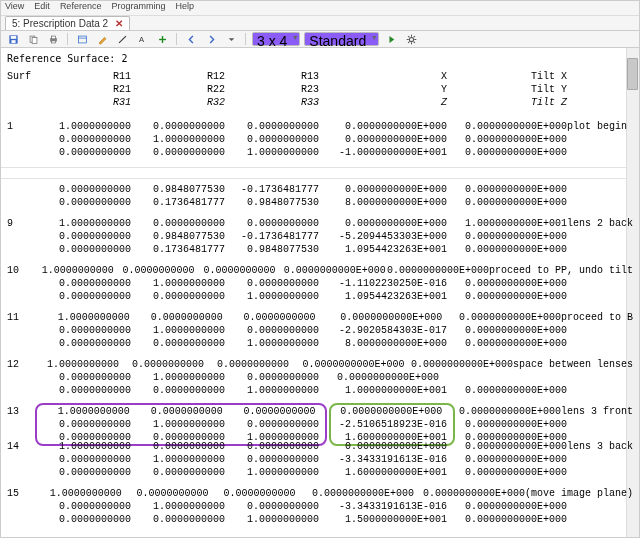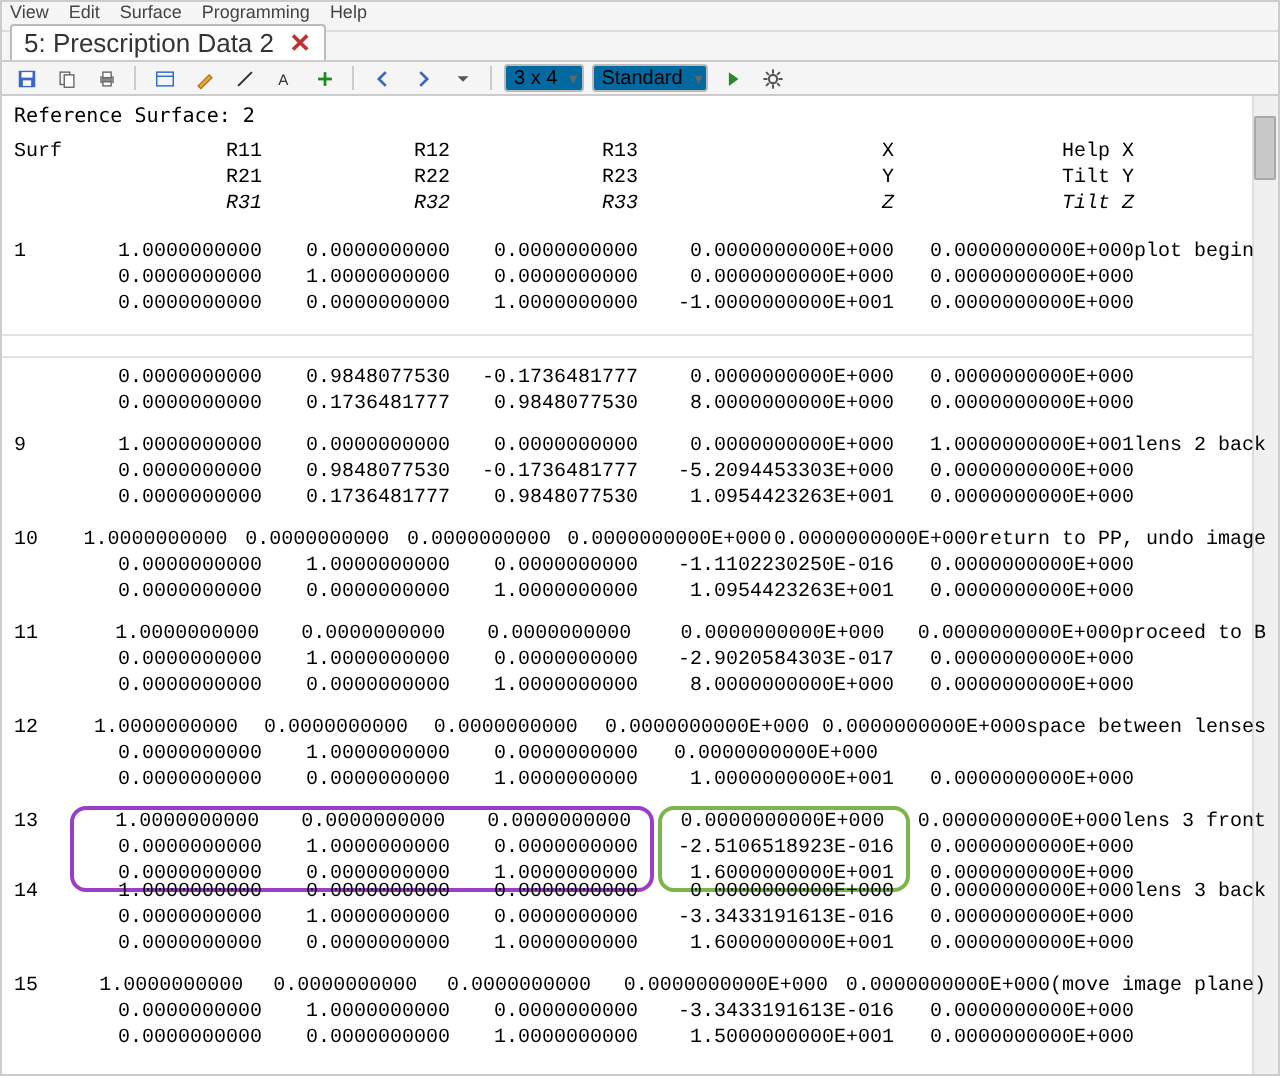--- a/index.html
+++ b/index.html
@@ -1,26 +1,26 @@
 <!DOCTYPE html>
 <html><head>
 <meta charset="utf-8">
 <style>
   html,body{margin:0;padding:0;font-family:"Consolas","Courier New",monospace;font-size:10px;color:#000;background:#e8e8e8;}
   .window{width:640px;height:538px;background:#fff;position:relative;overflow:hidden;border:1px solid #ccc;box-sizing:border-box;}
   .menubar{height:14px;background:#f5f5f5;border-bottom:1px solid #ddd;font-family:Arial,sans-serif;font-size:9px;color:#444;display:flex;align-items:flex-start;padding:0 4px;}
   .menubar span{margin-right:10px;}
-  .tabbar{height:14px;background:#f5f5f5;border-bottom:1px solid #ccc;display:flex;align-items:flex-end;padding:0 4px;font-family:Arial,sans-serif;font-size:13px;}
+  .tabbar{height:14px;background:#f5f5f5;border-bottom:1px solid #ccc;display:flex;align-items:flex-end;padding:0 4px;font-family:Arial,sans-serif;font-size:10px;}
   .tab{background:#fff;border:1px solid #bbb;border-bottom:none;border-radius:2px 2px 0 0;padding:1px 6px;margin-right:2px;color:#333;}
   .close-x{color:#b33;margin-left:4px;font-weight:bold;}
   .toolbar{height:16px;background:#f5f5f5;border-bottom:1px solid #ccc;display:flex;align-items:center;padding:0 4px;gap:4px;font-family:Arial,sans-serif;font-size:9px;}
   .tool-btn{width:14px;height:14px;display:flex;align-items:center;justify-content:center;border:1px solid transparent;border-radius:2px;cursor:pointer;}
   .tool-btn svg{width:11px;height:11px;}
   .tool-sep{width:1px;height:12px;background:#ccc;margin:0 2px;}
-  .tool-combo{border:1px solid #bbb;background:#0369a1;padding:0 12px 0 4px;height:12px;display:flex;align-items:center;position:relative;border-radius:2px;font-size:10px;}
+  .tool-combo{border:1px solid #bbb;background:#8b5cf6;padding:0 12px 0 4px;height:12px;display:flex;position:relative;border-radius:2px;font-size:14px;}
   .tool-combo::after{content:"▾";position:absolute;right:2px;font-size:8px;color:#666;}
   .content{position:relative;height:calc(100% - 44px);overflow:hidden;background:#fff;}
   .scrollbar-v{position:absolute;right:0;top:0;bottom:0;width:12px;background:#f0f0f0;border-left:1px solid #ddd;}
   .scroll-thumb-v{position:absolute;right:1px;width:9px;top:10px;height:30px;background:#c8c8c8;border:1px solid #a8a8a8;border-radius:1px;}
   pre{margin:0;padding:4px 6px;white-space:pre;line-height:1.35;font-size:10px;}
   .gap{height:10px;background:#fff;border-top:1px solid #e2e2e2;border-bottom:1px solid #e2e2e2;margin:4px 0;}
   .rows{padding:0 6px;}
   .row-block{margin-bottom:8px;position:relative;height:40px;}
   .row-line{position:absolute;left:0;right:0;display:flex;white-space:pre;height:13px;align-items:center;}
   .c-surf{width:30px;text-align:left;}
@@ -33,21 +33,21 @@
   .hl-green{border:2px solid #7ab648;}
 </style>
 </head>
 <body>
 
 <div class="window">
 
   <div class="menubar" id="menubar">
       <span>View</span>
       <span>Edit</span>
-      <span>Surface</span>
+      <span>Reference</span>
       <span>Programming</span>
       <span>Help</span>
     </div>
 
   <div class="tabbar">
     <div class="tab">
       <span>5: Prescription Data 2</span>
       <span class="close-x">✕</span>
     </div>
   </div>
@@ -148,21 +148,21 @@
 
   <div class="content">
     <div class="scrollbar-v">
       <div class="scroll-thumb-v"></div>
     </div>
 
     <pre>Reference Surface: 2</pre>
 
     <div class="rows" id="header-row">
         <div class="row-block" style="margin-bottom: 10px;">
-          <div class="row-line" style="top: 0px;"><span class="c-surf">Surf</span><span class="c-r">R11</span><span class="c-r">R12</span><span class="c-r">R13</span><span class="c-x">X</span><span class="c-t">Help X</span><span class="c-note"></span></div>
+          <div class="row-line" style="top: 0px;"><span class="c-surf">Surf</span><span class="c-r">R11</span><span class="c-r">R12</span><span class="c-r">R13</span><span class="c-x">X</span><span class="c-t">Tilt X</span><span class="c-note"></span></div>
           <div class="row-line" style="top: 13px;"><span class="c-surf"></span><span class="c-r">R21</span><span class="c-r">R22</span><span class="c-r">R23</span><span class="c-x">Y</span><span class="c-t">Tilt Y</span><span class="c-note"></span></div>
           <div class="row-line" style="top: 26px; font-style: italic;"><span class="c-surf"></span><span class="c-r">R31</span><span class="c-r">R32</span><span class="c-r">R33</span><span class="c-x">Z</span><span class="c-t">Tilt Z</span><span class="c-note"></span></div>
         </div>
       </div>
 
     <div class="rows" id="top-rows">
         <div class="row-block" style="height: 39px;">
           <div class="row-line" style="top: 0px;"><span class="c-surf">1</span><span class="c-r">1.0000000000</span><span class="c-r">0.0000000000</span><span class="c-r">0.0000000000</span><span class="c-x">0.0000000000E+000</span><span class="c-t">0.0000000000E+000</span><span class="c-note">plot begin</span></div>
           <div class="row-line" style="top: 13px;"><span class="c-surf"></span><span class="c-r">0.0000000000</span><span class="c-r">1.0000000000</span><span class="c-r">0.0000000000</span><span class="c-x">0.0000000000E+000</span><span class="c-t">0.0000000000E+000</span><span class="c-note"></span></div>
           <div class="row-line" style="top: 26px;"><span class="c-surf"></span><span class="c-r">0.0000000000</span><span class="c-r">0.0000000000</span><span class="c-r">1.0000000000</span><span class="c-x">-1.0000000000E+001</span><span class="c-t">0.0000000000E+000</span><span class="c-note"></span></div>
@@ -178,21 +178,21 @@
         </div>
       </div>
 
     <div class="rows" id="main-rows">
         <div class="row-block" style="height: 39px;">
           <div class="row-line" style="top: 0px;"><span class="c-surf">9</span><span class="c-r">1.0000000000</span><span class="c-r">0.0000000000</span><span class="c-r">0.0000000000</span><span class="c-x">0.0000000000E+000</span><span class="c-t">1.0000000000E+001</span><span class="c-note">lens 2 back</span></div>
           <div class="row-line" style="top: 13px;"><span class="c-surf"></span><span class="c-r">0.0000000000</span><span class="c-r">0.9848077530</span><span class="c-r">-0.1736481777</span><span class="c-x">-5.2094453303E+000</span><span class="c-t">0.0000000000E+000</span><span class="c-note"></span></div>
           <div class="row-line" style="top: 26px;"><span class="c-surf"></span><span class="c-r">0.0000000000</span><span class="c-r">0.1736481777</span><span class="c-r">0.9848077530</span><span class="c-x">1.0954423263E+001</span><span class="c-t">0.0000000000E+000</span><span class="c-note"></span></div>
         </div>
         <div class="row-block" style="height: 39px;">
-          <div class="row-line" style="top: 0px;"><span class="c-surf">10</span><span class="c-r">1.0000000000</span><span class="c-r">0.0000000000</span><span class="c-r">0.0000000000</span><span class="c-x">0.0000000000E+000</span><span class="c-t">0.0000000000E+000</span><span class="c-note">return to PP, undo image</span></div>
+          <div class="row-line" style="top: 0px;"><span class="c-surf">10</span><span class="c-r">1.0000000000</span><span class="c-r">0.0000000000</span><span class="c-r">0.0000000000</span><span class="c-x">0.0000000000E+000</span><span class="c-t">0.0000000000E+000</span><span class="c-note">proceed to PP, undo tilt</span></div>
           <div class="row-line" style="top: 13px;"><span class="c-surf"></span><span class="c-r">0.0000000000</span><span class="c-r">1.0000000000</span><span class="c-r">0.0000000000</span><span class="c-x">-1.1102230250E-016</span><span class="c-t">0.0000000000E+000</span><span class="c-note"></span></div>
           <div class="row-line" style="top: 26px;"><span class="c-surf"></span><span class="c-r">0.0000000000</span><span class="c-r">0.0000000000</span><span class="c-r">1.0000000000</span><span class="c-x">1.0954423263E+001</span><span class="c-t">0.0000000000E+000</span><span class="c-note"></span></div>
         </div>
         <div class="row-block" style="height: 39px;">
           <div class="row-line" style="top: 0px;"><span class="c-surf">11</span><span class="c-r">1.0000000000</span><span class="c-r">0.0000000000</span><span class="c-r">0.0000000000</span><span class="c-x">0.0000000000E+000</span><span class="c-t">0.0000000000E+000</span><span class="c-note">proceed to B</span></div>
           <div class="row-line" style="top: 13px;"><span class="c-surf"></span><span class="c-r">0.0000000000</span><span class="c-r">1.0000000000</span><span class="c-r">0.0000000000</span><span class="c-x">-2.9020584303E-017</span><span class="c-t">0.0000000000E+000</span><span class="c-note"></span></div>
           <div class="row-line" style="top: 26px;"><span class="c-surf"></span><span class="c-r">0.0000000000</span><span class="c-r">0.0000000000</span><span class="c-r">1.0000000000</span><span class="c-x">8.0000000000E+000</span><span class="c-t">0.0000000000E+000</span><span class="c-note"></span></div>
         </div>
         <div class="row-block" style="height: 39px;">
           <div class="row-line" style="top: 0px;"><span class="c-surf">12</span><span class="c-r">1.0000000000</span><span class="c-r">0.0000000000</span><span class="c-r">0.0000000000</span><span class="c-x">0.0000000000E+000</span><span class="c-t">0.0000000000E+000</span><span class="c-note">space between lenses</span></div>

